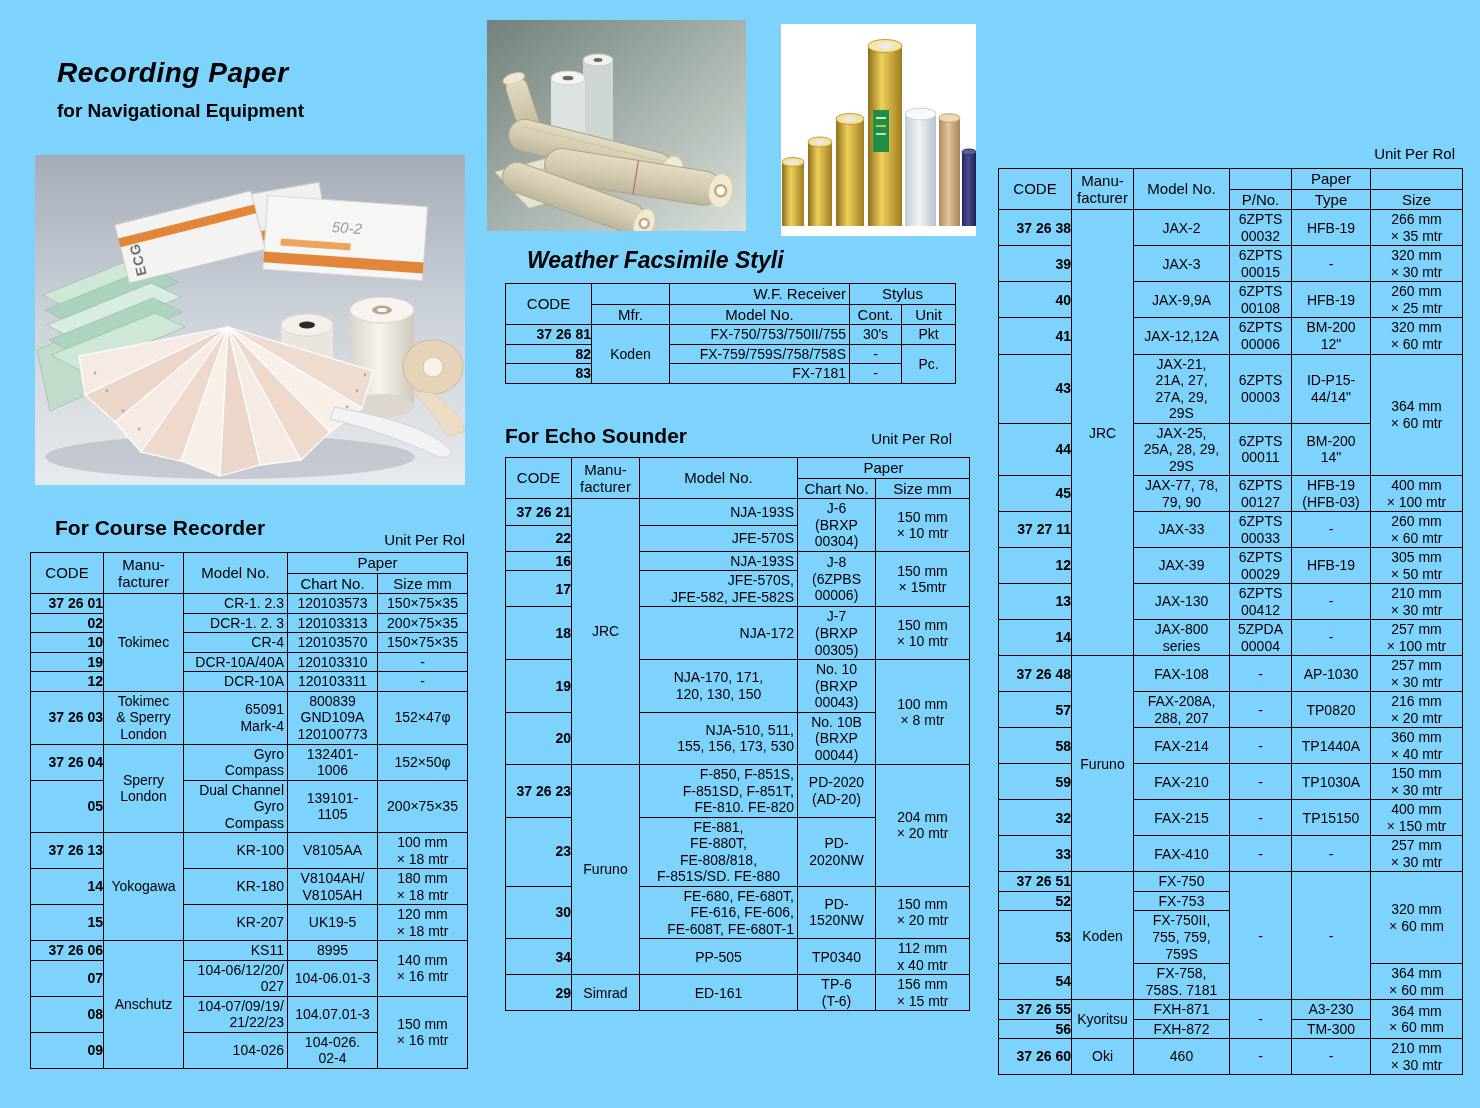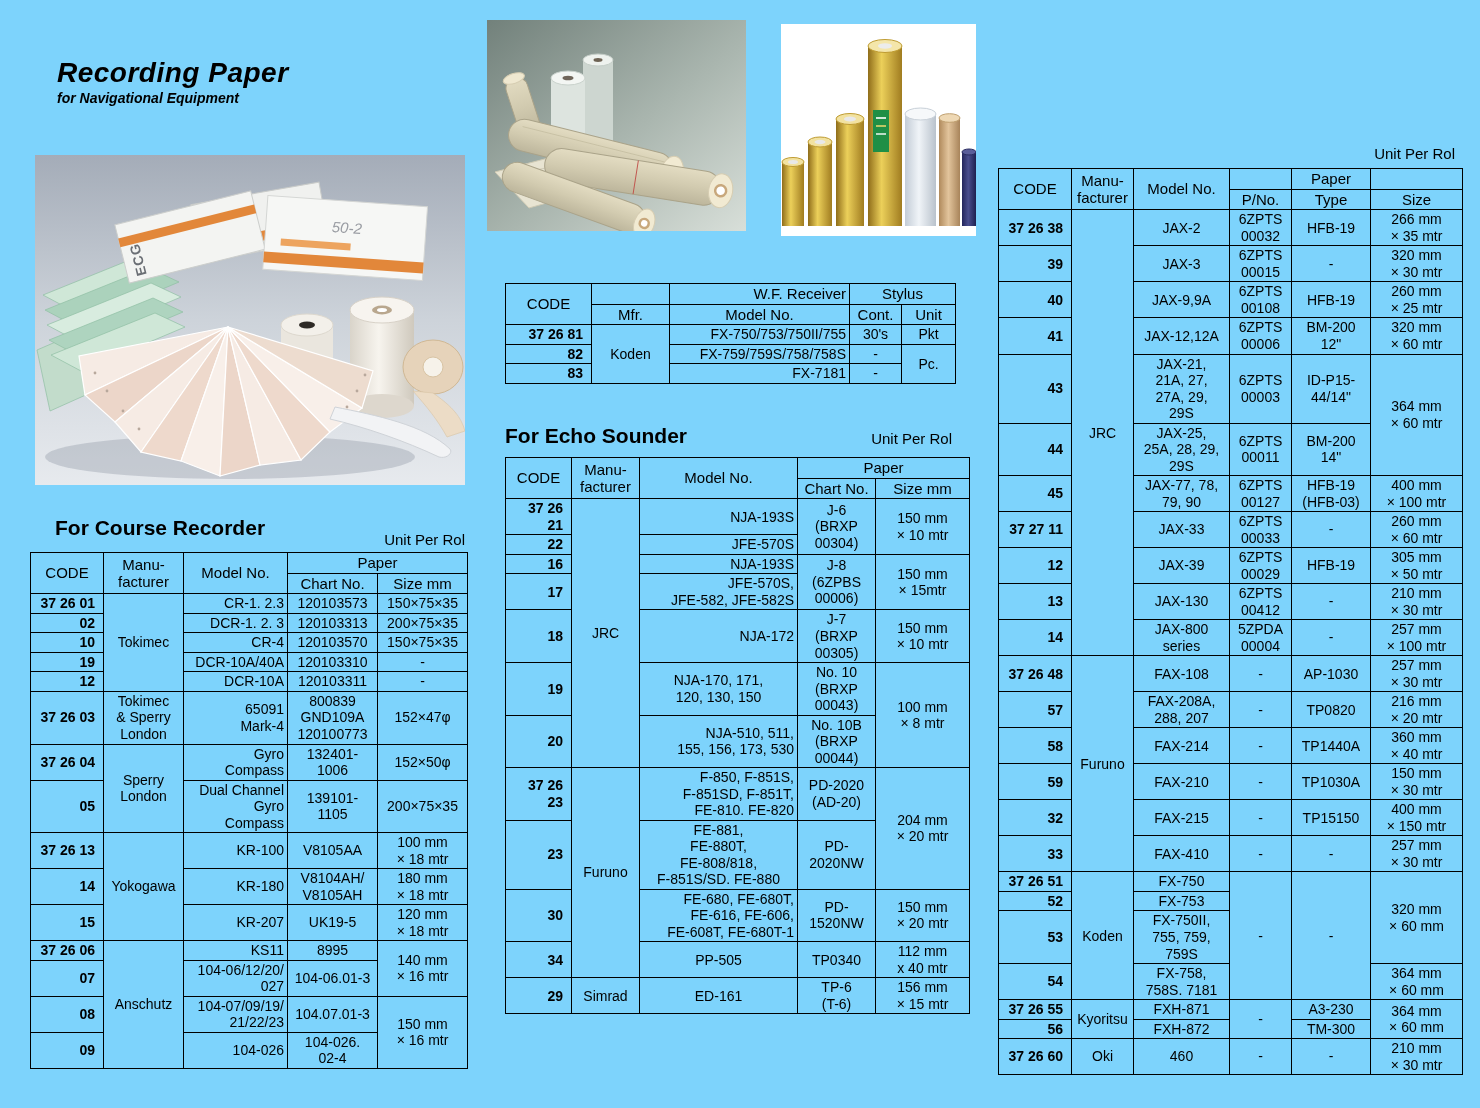--- a/index.html
+++ b/index.html
@@ -1,27 +1,27 @@
 <!DOCTYPE html>
 <html><head>
 <meta charset="utf-8">
 <style>
   html,body{margin:0;padding:0;background:#fff;}
   #canvas{position:relative;width:1480px;height:1108px;background:#7dd3fc;
     font-family:"Liberation Sans","DejaVu Sans",sans-serif;color:#000;overflow:hidden;}
   .abs{position:absolute;}
   .main-title{font-size:28px;font-weight:bold;font-style:italic;letter-spacing:.5px;}
-  .main-sub{font-size:14px;font-weight:bold;font-style:italic;margin-top:1px;}
+  .main-sub{font-size:19px;font-weight:bold;margin-top:11px;}
   .sec-title{font-size:21px;font-weight:bold;}
   .sec-title.it{font-style:italic;font-size:23px;}
   .unit-note{font-size:15px;text-align:right;width:130px;}
   table{border-collapse:collapse;table-layout:fixed;width:100%;}
   td{border:1.5px solid #000;padding:1px 3px;font-size:14px;line-height:1.18;
      text-align:center;vertical-align:middle;white-space:pre-line;overflow:hidden;}
-  td.code{font-weight:bold;text-align:right;padding-right:8px;}
+  td.code{font-weight:bold;text-align:right;padding-right:0;}
   td.l{text-align:right;padding-left:5px;}
   td.hdr{font-size:15px;}
   svg text{font-family:"Liberation Sans","DejaVu Sans",sans-serif;}
 </style>
 </head>
 <body>
 
 <div id="canvas">
 
   <div class="abs" style="left:57px;top:57px;">
@@ -234,20 +234,21 @@
         <rect x="158" y="94" width="21" height="108" fill="url(#tanR)"></rect>
         <ellipse cx="168.5" cy="94" rx="10.5" ry="4.3" fill="#eed8b4" stroke="#c0a070"></ellipse>
       </g>
       <g>
         <rect x="181" y="128" width="14" height="74" fill="url(#navyR)"></rect>
         <ellipse cx="188" cy="128" rx="7" ry="3" fill="#5a5e9a" stroke="#2a2d62"></ellipse>
       </g>
     </svg>
   </div>
 
+  <div class="abs sec-title it" style="left:527px;top:247px;">Weather Facsimile Styli</div>
   <div class="abs" style="left:505px;top:283px;width:450px;">
     <table>
       <colgroup>
           <col style="width:86px">
           <col style="width:78px">
           <col style="width:180px">
           <col style="width:52px">
           <col style="width:54px">
         </colgroup>
       <tbody>

